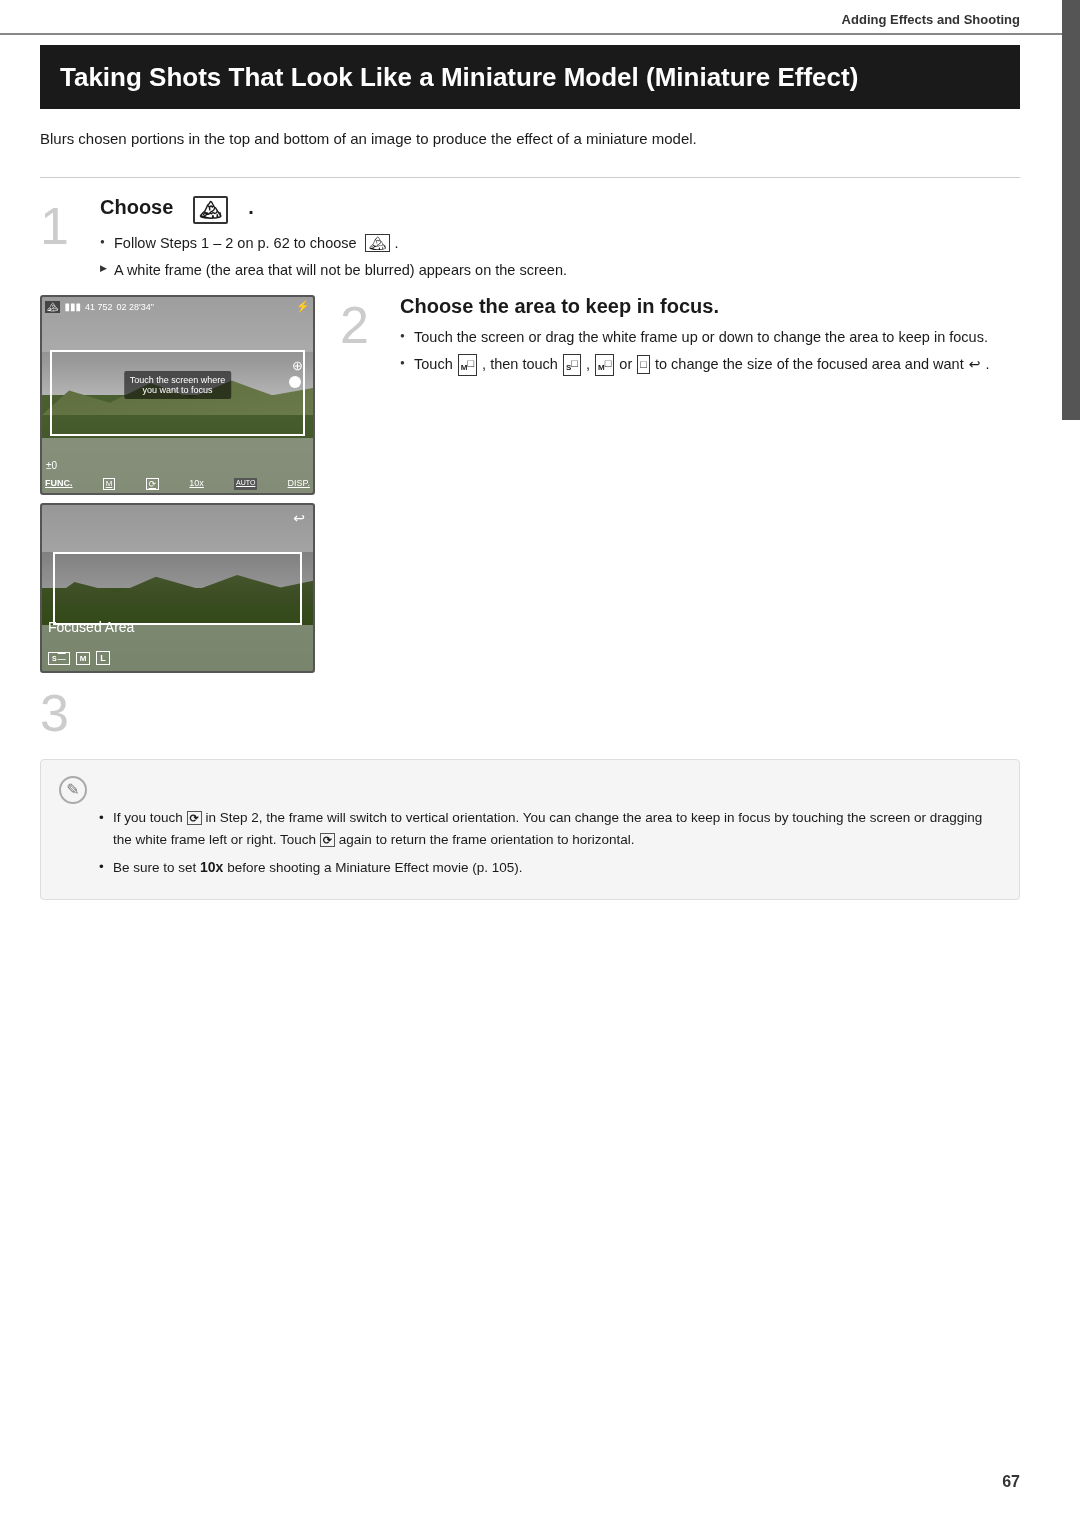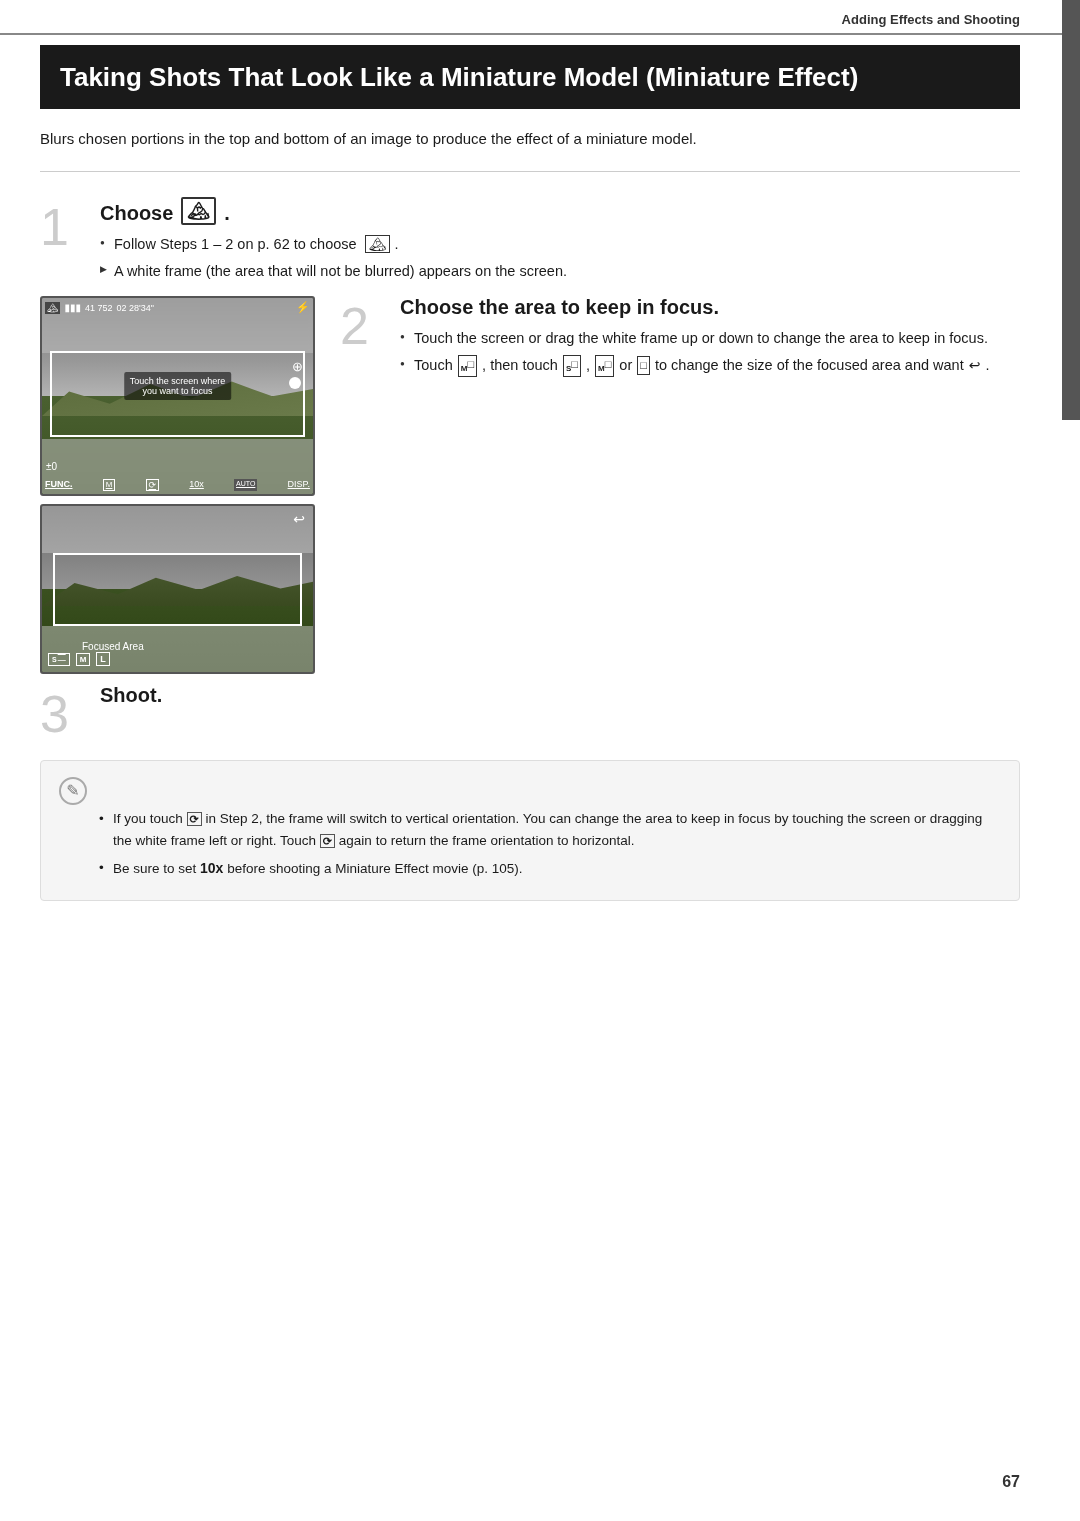--- a/index.html
+++ b/index.html
@@ -47,23 +47,23 @@
       font-size: 26px;
       font-weight: 900;
       line-height: 1.3;
       font-family: Arial, Helvetica, sans-serif;
     }
 
     
     .intro-text {
       font-size: 15px;
       line-height: 1.6;
-      margin-bottom: 25px;
+      margin-bottom: 18px;
       border-bottom: 1px solid #ccc;
-      padding-bottom: 20px;
+      padding-bottom: 26px;
     }
 
     
     .step-row {
       display: flex;
       gap: 0;
       margin-bottom: 10px;
     }
 
     
@@ -81,22 +81,22 @@
     .step-content {
       flex: 1;
       padding-left: 10px;
     }
 
     .step-title {
       font-size: 20px;
       font-weight: 900;
       margin-bottom: 8px;
       display: flex;
-      align-items: flex-end;
-      gap: 8px;
+      align-items: flex-start;
+      gap: 20px;
     }
 
     .step-bullets {
       list-style: none;
       padding: 0;
     }
 
     .step-bullets li {
       font-size: 14.5px;
       line-height: 1.55;
@@ -191,25 +191,24 @@
       border: 2px solid #555;
       border-radius: 3px;
       width: 275px;
       height: 170px;
       position: relative;
       overflow: hidden;
     }
 
     .focused-label {
       position: absolute;
-      bottom: 20px;
+      bottom: 36px;
       left: 6px;
       color: #fff;
-      font-size: 10px;
-      margin-left: 34px;
+      font-size: 14px;
     }
 
     .focused-icons {
       position: absolute;
       bottom: 6px;
       left: 6px;
       display: flex;
       gap: 6px;
       align-items: center;
     }
@@ -493,23 +492,20 @@
             </li>
           </ul>
         </div>
       </div>
     </div>
 
   </div>
 
   <div class="step-row step3-row">
     <div class="step-number" style="color:#ccc;font-size:52px;">3</div>
-    <div class="step-content">
-      <div class="step-title">Shoot.</div>
-    </div>
   </div>
 
   <div class="note-box">
     <div class="note-icon">✎</div>
     <div class="note-content">
       <ul>
         <li>
           <span>If you touch </span>
           <span style="border:1.5px solid #555;padding:0 2px;font-size:11px;font-weight:bold;">⟳</span>
           <span> in Step 2, the frame will switch to vertical orientation. You can change the area to keep in focus by touching the screen or dragging the white frame left or right. Touch </span>

